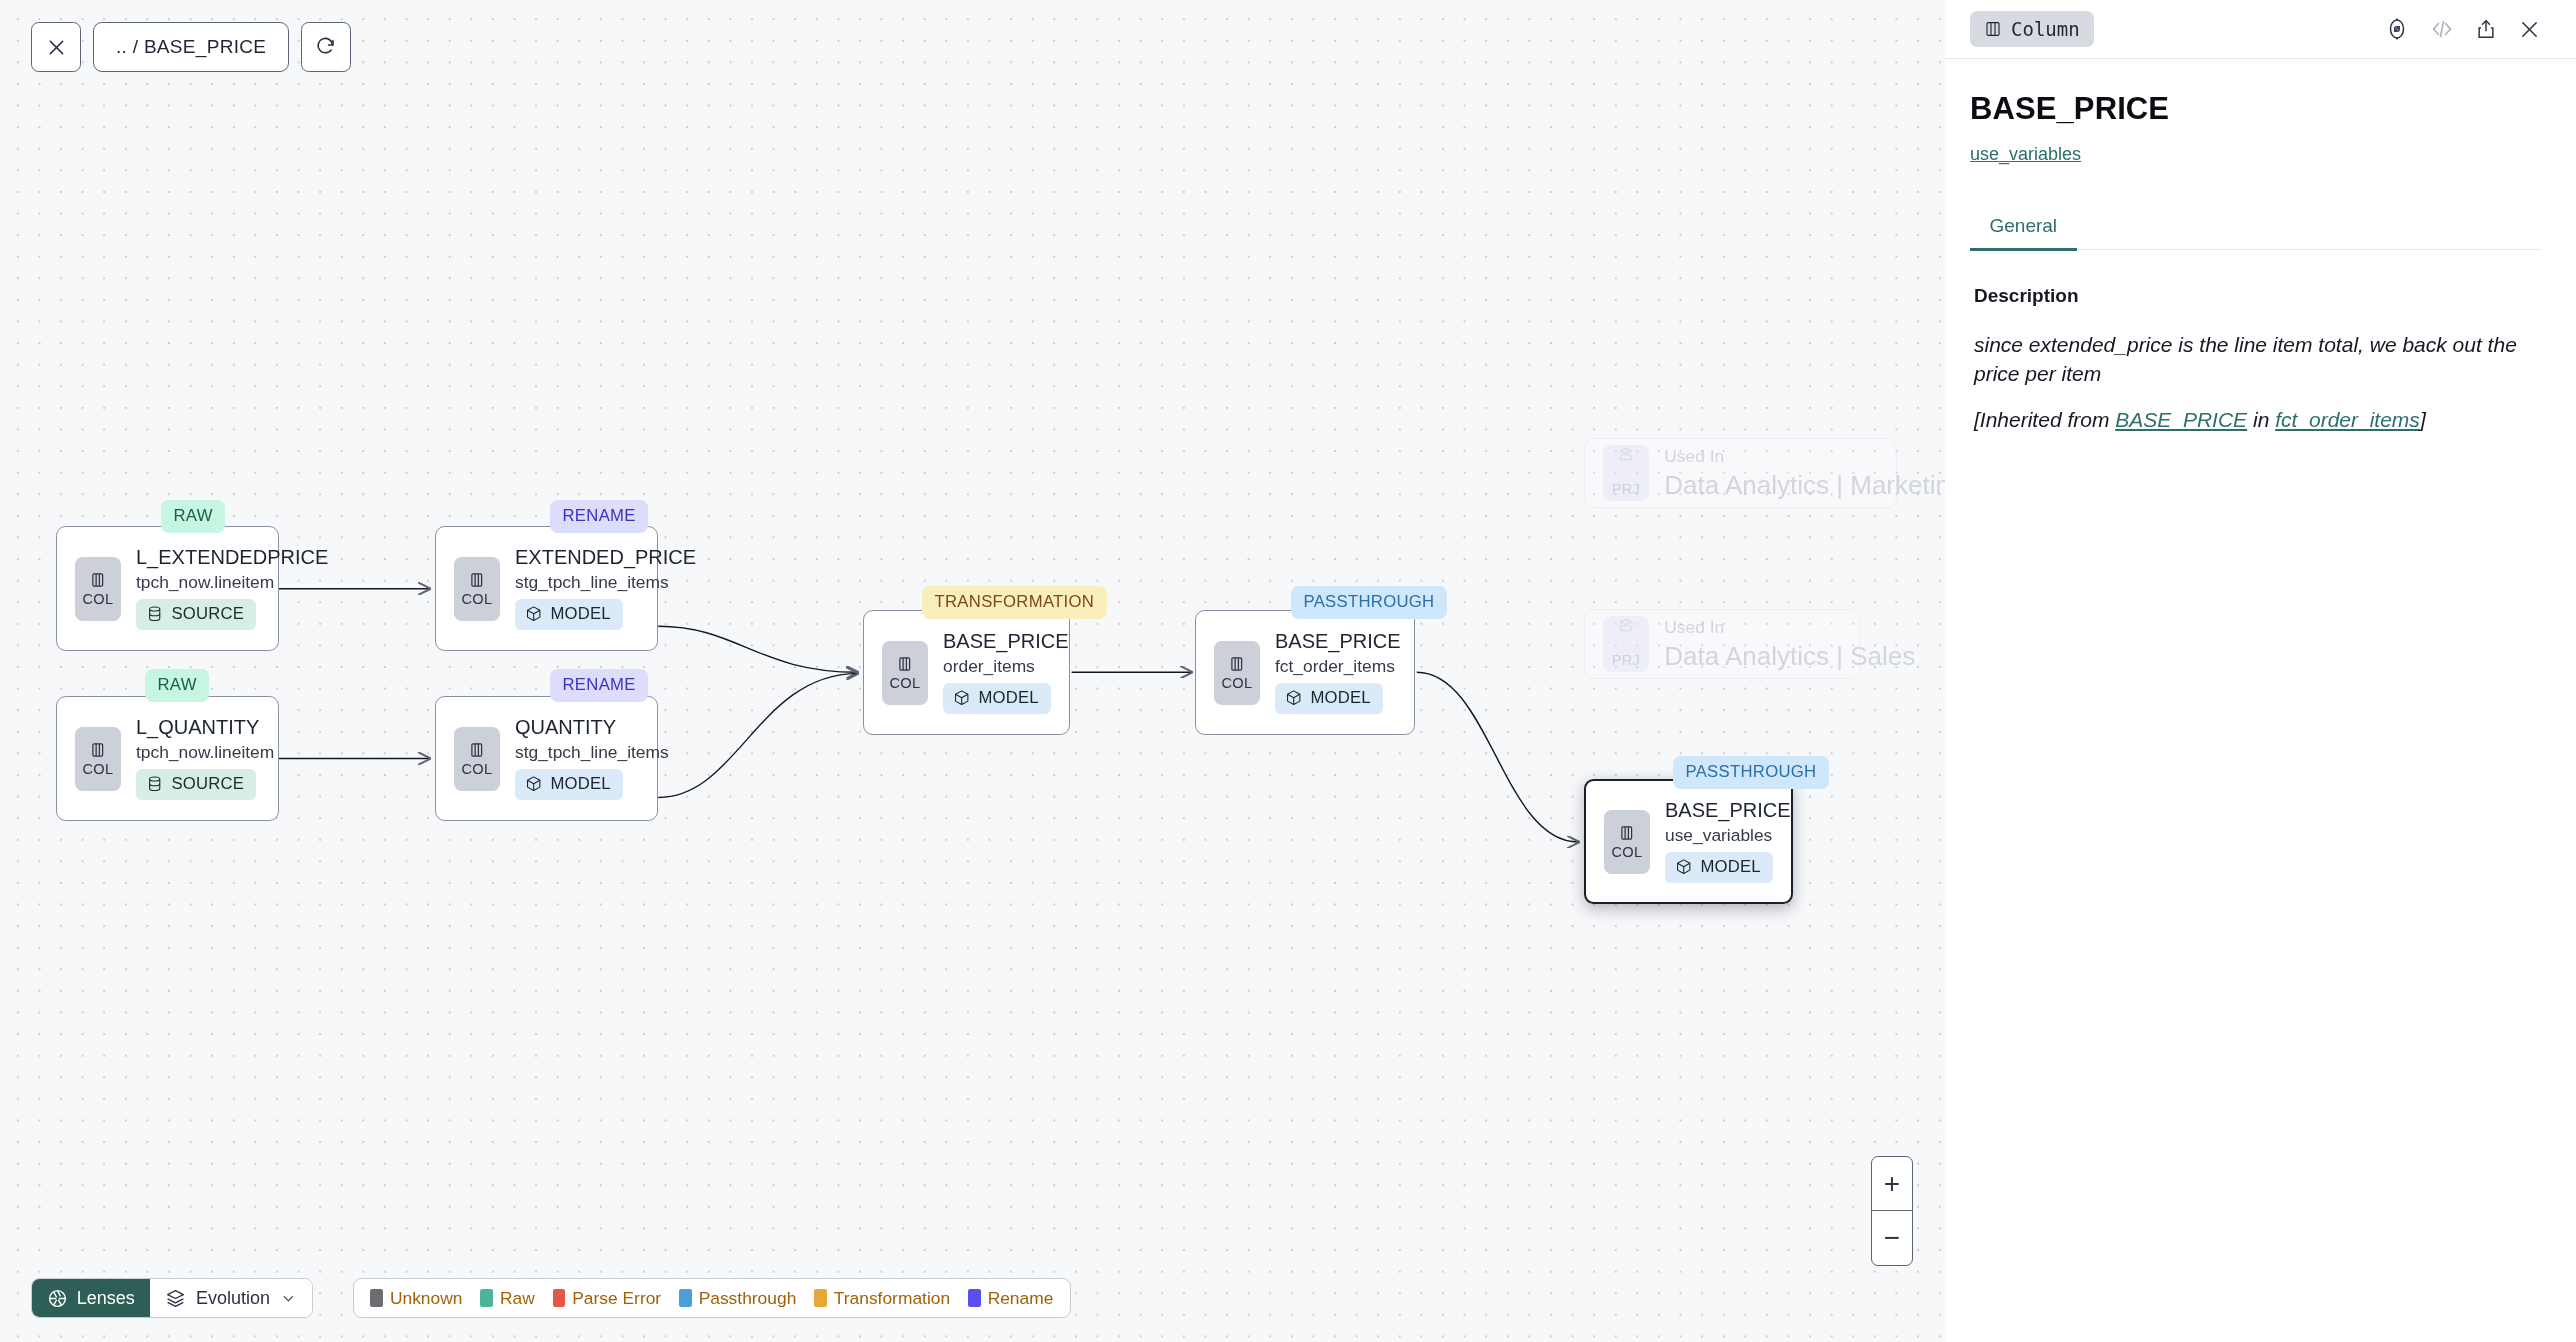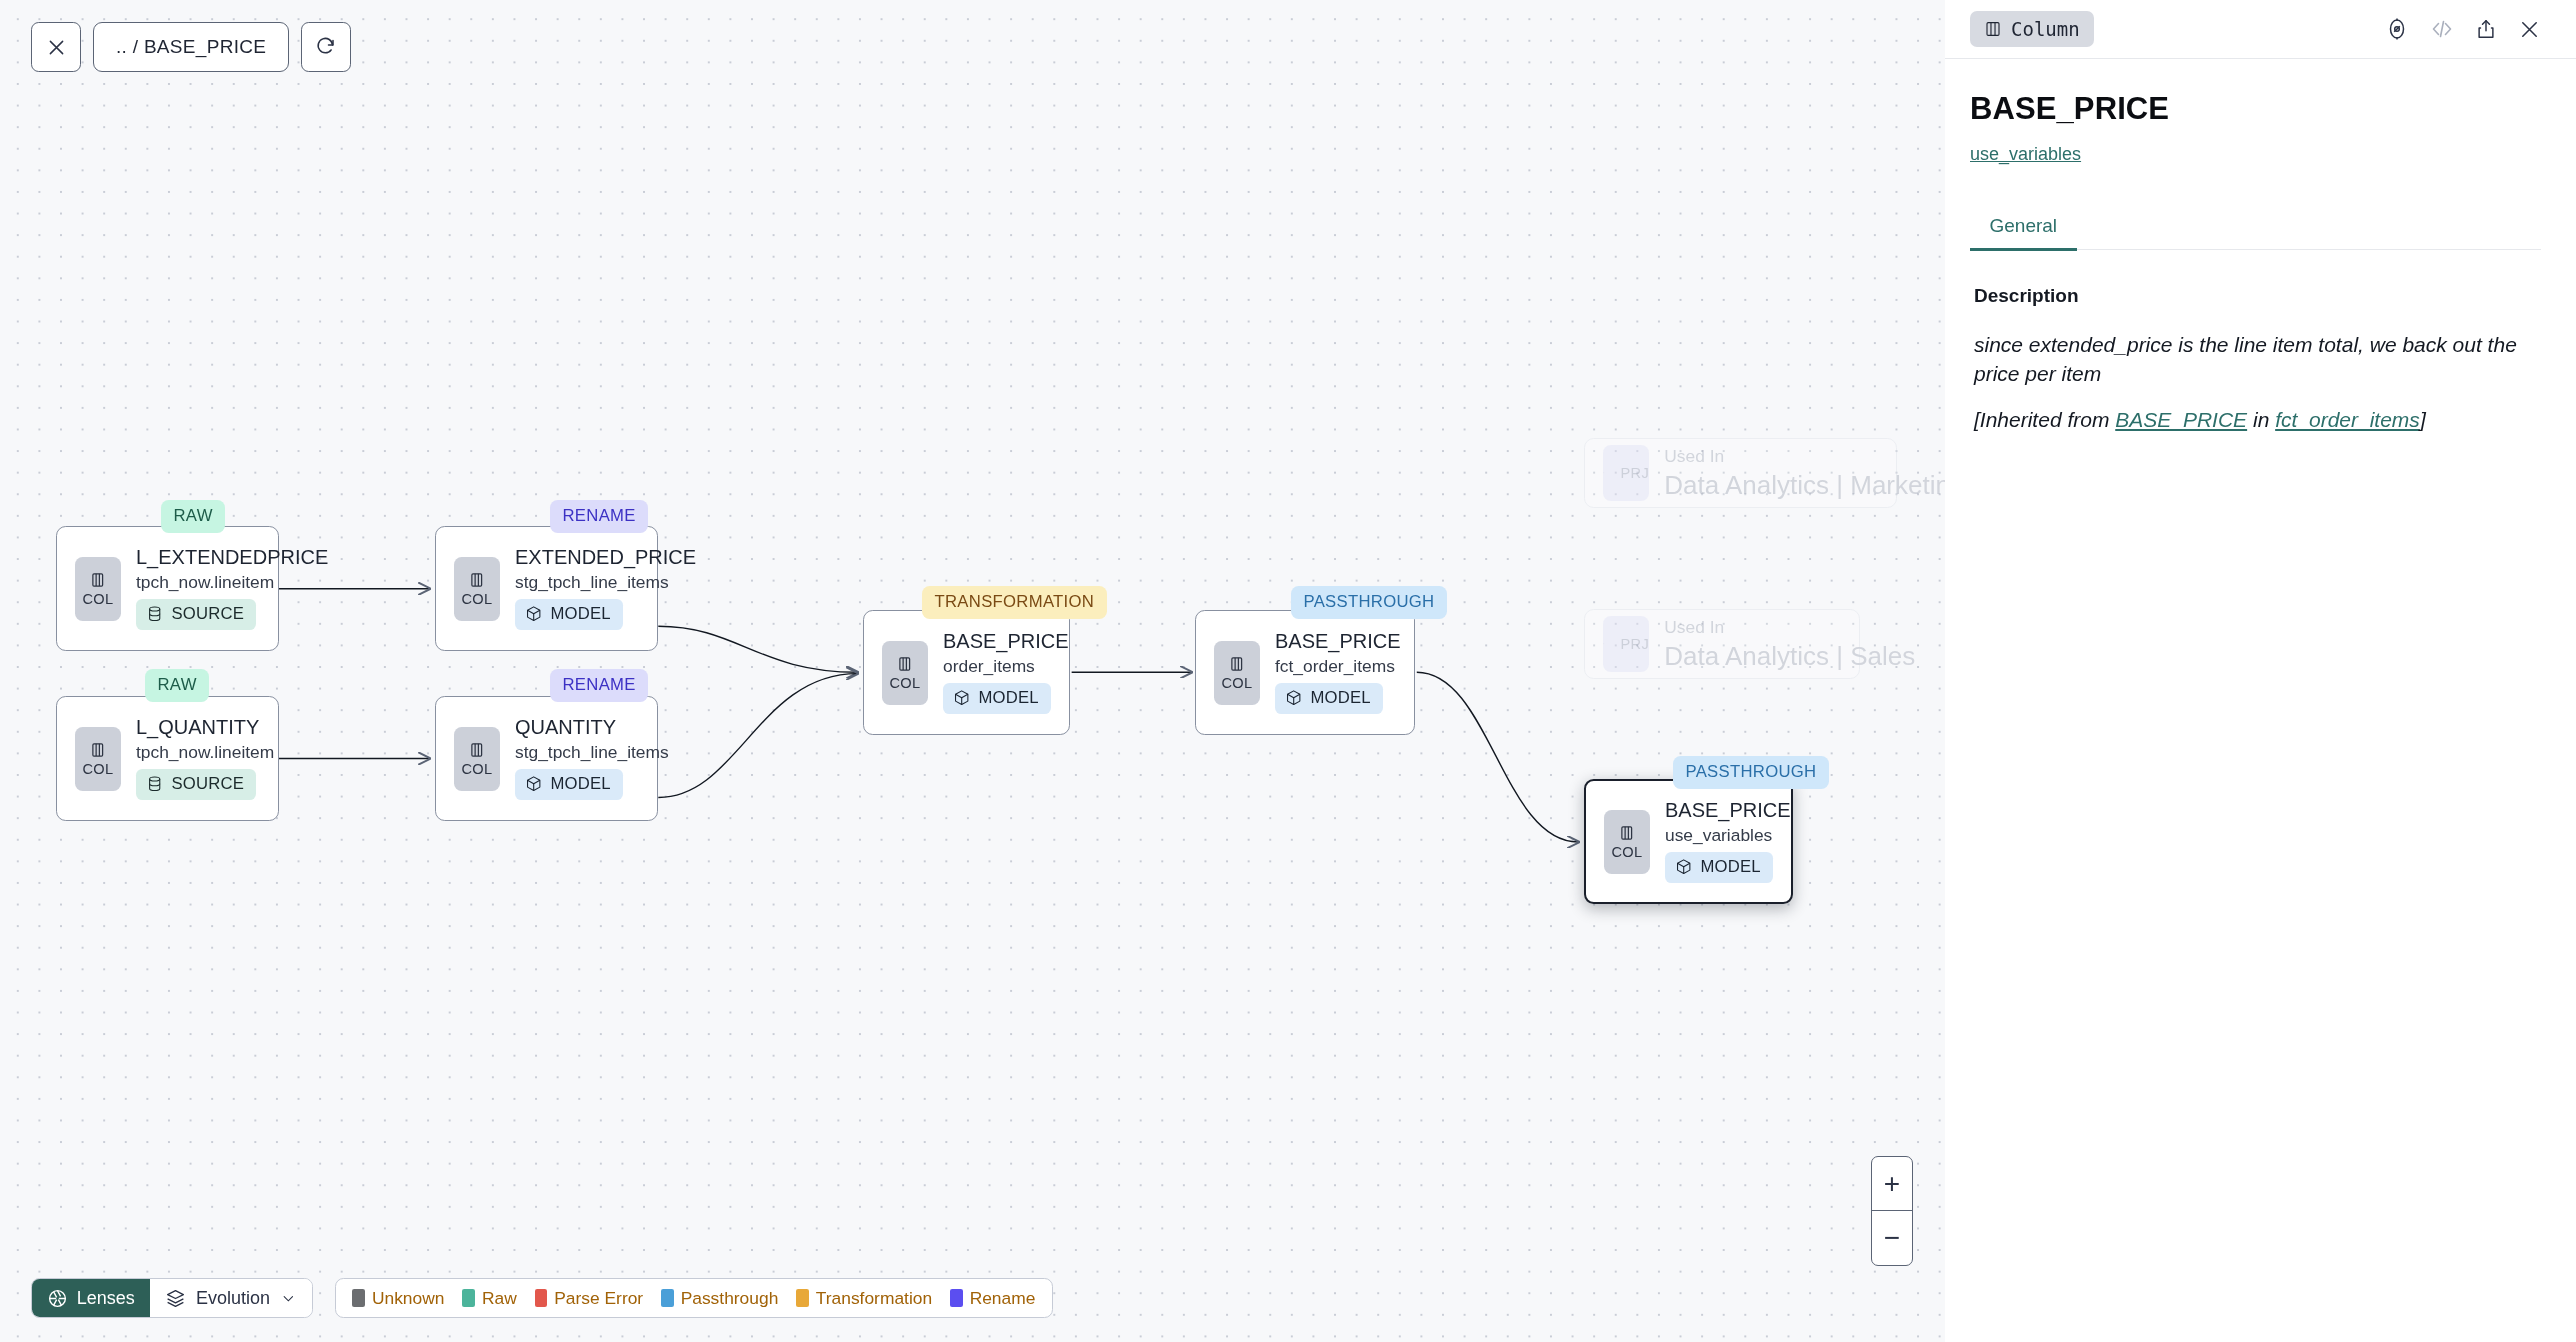--- a/index.html
+++ b/index.html
@@ -70,32 +70,32 @@
   .kb-passthrough { background: #cfe7fa; color: #2a6fa8; }
 
   
   .ghost {
     position: absolute; background: rgba(255,255,255,.42);
     border: 1.1px solid #dfe2e9; border-radius: 9.7px;
     display: flex; align-items: center; opacity: .45; z-index: 15;
   }
   .ghost .g-icon {
     width: 46px; height: 56px; border-radius: 7.7px; background: #e3e3f6;
-    display: flex; align-items: center; justify-content: center;
+    display: flex; flex-direction: column; align-items: center; justify-content: flex-start;
     margin-left: 18px; flex: 0 0 auto; gap: 16px;
   }
   .ghost .g-icon .ico-lbl { font-size: 14.6px; color: #9aa0b4; letter-spacing: 0.3px; }
   .ghost .g-body { padding-left: 15.3px; display: flex; flex-direction: column; gap: 6.3px; }
   .ghost .g-used { font-size: 17.4px; color: #a6abb8; line-height: 1; }
   .ghost .g-name { font-size: 26px; color: #a6abb8; line-height: 1; white-space: nowrap; }
 
   #edges { position: absolute; inset: 0; z-index: 10; pointer-events: none; }
 
   
-  #bottom-bar { position: absolute; left: 31px; bottom: 25px; display: flex; align-items: center; gap: 22px; z-index: 40; }
+  #bottom-bar { position: absolute; left: 31px; bottom: 25px; display: flex; align-items: center; gap: 40px; z-index: 40; }
   .pill-group { display: flex; align-items: stretch; border: 1.1px solid #c6cbd6; border-radius: 8.4px; overflow: hidden; background: #fff; height: 40px; }
   .lenses-btn { background: #2d5f57; color: #fff; display: flex; align-items: center; gap: 8.4px; padding: 0 15.3px; font-size: 18px; cursor: pointer; }
   .evolution-btn { background: #fff; color: #2b3245; display: flex; align-items: center; gap: 9.7px; padding: 0 15.3px; font-size: 18px; cursor: pointer; }
   .legend {
     display: flex; align-items: center; gap: 18px; height: 40px; padding: 0 16.7px;
     border: 1.1px solid #c6cbd6; border-radius: 8.4px; background: #fff;
   }
   .legend-item { display: flex; align-items: center; gap: 7px; font-size: 17.4px; color: #a16207; white-space: nowrap; }
   .swatch { width: 12.5px; height: 18px; border-radius: 2.1px; flex: 0 0 auto; }
 

